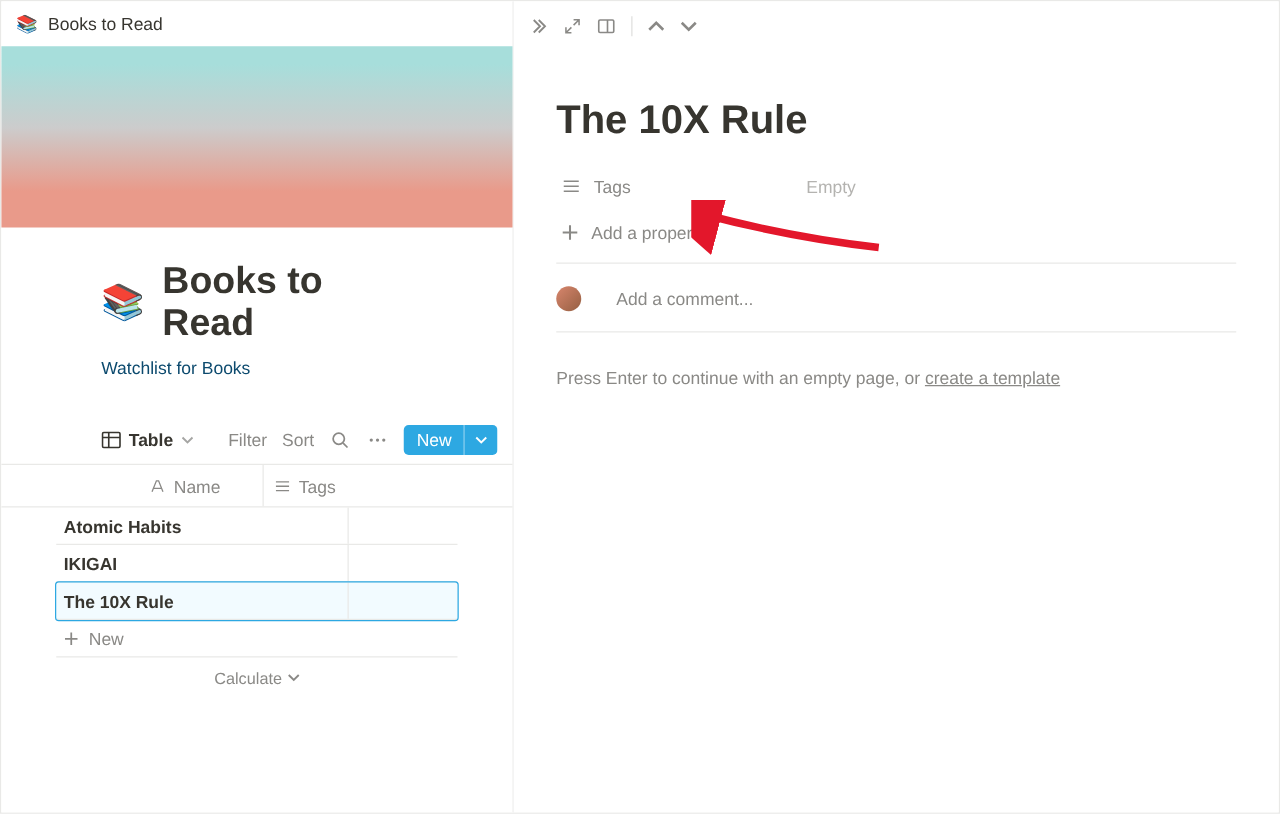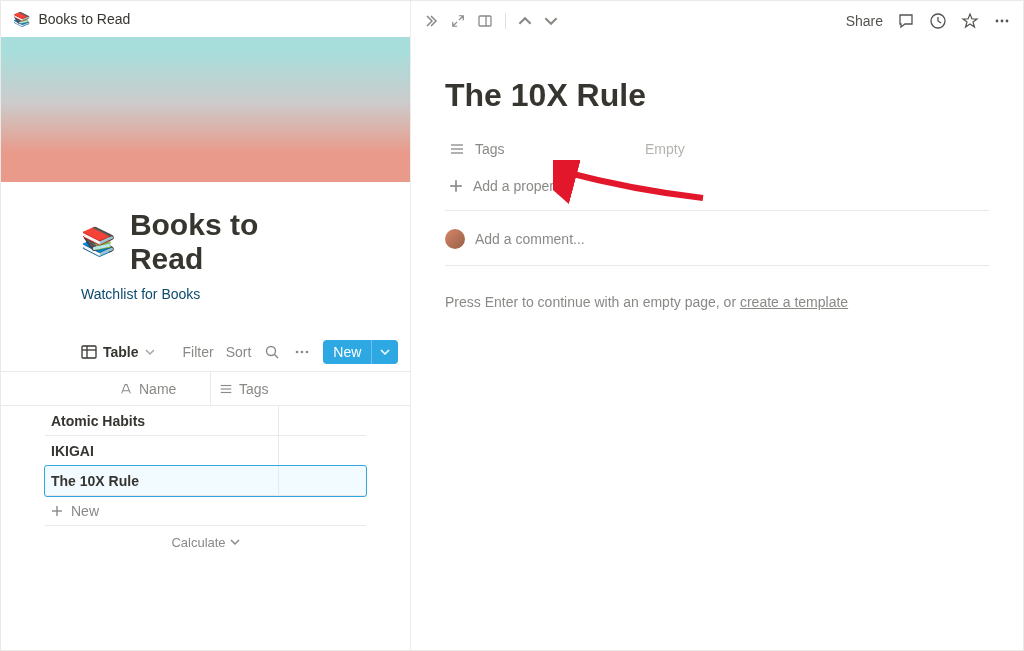--- a/index.html
+++ b/index.html
@@ -140,21 +140,21 @@
   margin-top: 2px;
   margin-bottom: 6px;
   position: relative;
 }
 
 .hr { height: 1px; background: #e9e9e7; margin: 6px 0 8px 0; }
 
 .comment-row {
   display: flex;
   align-items: center;
-  gap: 10px;
+  gap: 28px;
   height: 40px;
   font-size: 14px;
   color: #8a8986;
 }
 .avatar { width: 20px; height: 20px; border-radius: 50%; background: linear-gradient(135deg, #d8866d, #955f42); }
 
 .hint-row {
   margin-top: 28px;
   font-size: 14px;
   color: #8a8986;
@@ -315,46 +315,20 @@
       </span>
       <span class="divider"></span>
       <span>
         <svg width="14" height="14" viewBox="0 0 10 10">
             <path d="M1 7l4-4 4 4" fill="none" stroke="#8a8986" stroke-width="1.5"></path>
           </svg>
       </span>
       <span>
         <svg width="14" height="14" viewBox="0 0 10 10">
             <path d="M1 3l4 4 4-4" fill="none" stroke="#8a8986" stroke-width="1.5"></path>
-          </svg>
-      </span>
-    </div>
-    <div class="right-icons">
-      <span class="share-text">Share</span>
-      <span>
-        <svg width="18" height="18" viewBox="0 0 18 18">
-            <path d="M3 3h12v9H8l-4 3v-3H3z" fill="none" stroke="#55534f" stroke-width="1.3"></path>
-          </svg>
-      </span>
-      <span>
-        <svg width="18" height="18" viewBox="0 0 18 18">
-            <circle cx="9" cy="9" r="7" fill="none" stroke="#55534f" stroke-width="1.3"></circle>
-            <path d="M9 5v4l3 2" fill="none" stroke="#55534f" stroke-width="1.3"></path>
-          </svg>
-      </span>
-      <span>
-        <svg width="18" height="18" viewBox="0 0 18 18">
-            <path d="M9 2l2 5h5l-4 3 1.5 5L9 12l-4.5 3L6 10 2 7h5z" fill="none" stroke="#55534f" stroke-width="1.2"></path>
-          </svg>
-      </span>
-      <span>
-        <svg width="18" height="18" viewBox="0 0 18 18">
-            <circle cx="4" cy="9" r="1.4" fill="#55534f"></circle>
-            <circle cx="9" cy="9" r="1.4" fill="#55534f"></circle>
-            <circle cx="14" cy="9" r="1.4" fill="#55534f"></circle>
           </svg>
       </span>
     </div>
   </div>
 
   <div class="doc">
     <h1 class="doc-title">The 10X Rule</h1>
 
     <div class="prop-row">
       <div class="prop-name">

